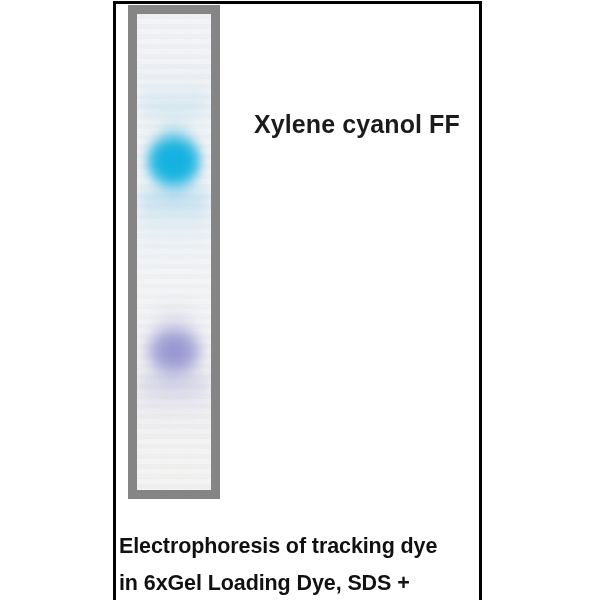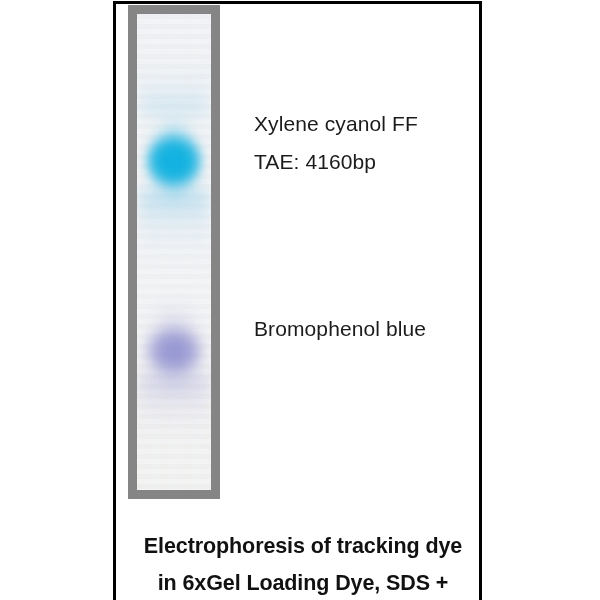--- a/index.html
+++ b/index.html
@@ -174,22 +174,22 @@
         rgba(198,198,226,0.18) 42%,
         rgba(226,226,238,0.07) 72%,
         rgba(240,240,243,0.0) 100%);
     filter: blur(7px);
   }
 
   
   .label-block {
     position: absolute;
     color: #1b1b1b;
-    font-weight: normal;
-    font-size: 21px;
+    font-weight: bold;
+    font-size: 25px;
     line-height: 38px;
     letter-spacing: 0.1px;
     white-space: nowrap;
   }
   .label-block .label-line {
     display: block;
   }
   #label-xylene { left: 254px; top: 105px; }
   #label-bromo  { left: 254px; top: 310px; }
 
@@ -199,21 +199,21 @@
     left: 119px;
     top: 528px;
     width: 368px;
     color: #111111;
     font-weight: bold;
     font-size: 21.5px;
     line-height: 37px;
     letter-spacing: -0.1px;
     white-space: nowrap;
   }
-  .caption .caption-line { display: block; text-align: center; }
+  .caption .caption-line { display: block; }
 </style>
 </head>
 <body>
 
 <div id="figure-root">
 
   <div class="gel-wrap">
     <div class="gel-lane">
 
       <div class="gel-texture"></div>
@@ -225,25 +225,23 @@
 
       <div class="band band-bromo-halo"></div>
       <div class="band band-bromo-core"></div>
       <div class="band band-bromo-tail"></div>
 
     </div>
   </div>
 
   <div class="label-block" id="label-xylene">
     <span class="label-line">Xylene cyanol FF</span>
-    <span class="label-line">TAE: 4160bp</span>
   </div>
 
   <div class="label-block" id="label-bromo">
-    <span class="label-line">Bromophenol blue</span>
   </div>
 
   <div class="caption">
     <span class="caption-line">Electrophoresis of tracking dye</span>
     <span class="caption-line">in 6xGel Loading Dye, SDS +</span>
   </div>
 
   <div class="figure-frame"></div>
 
 </div>

